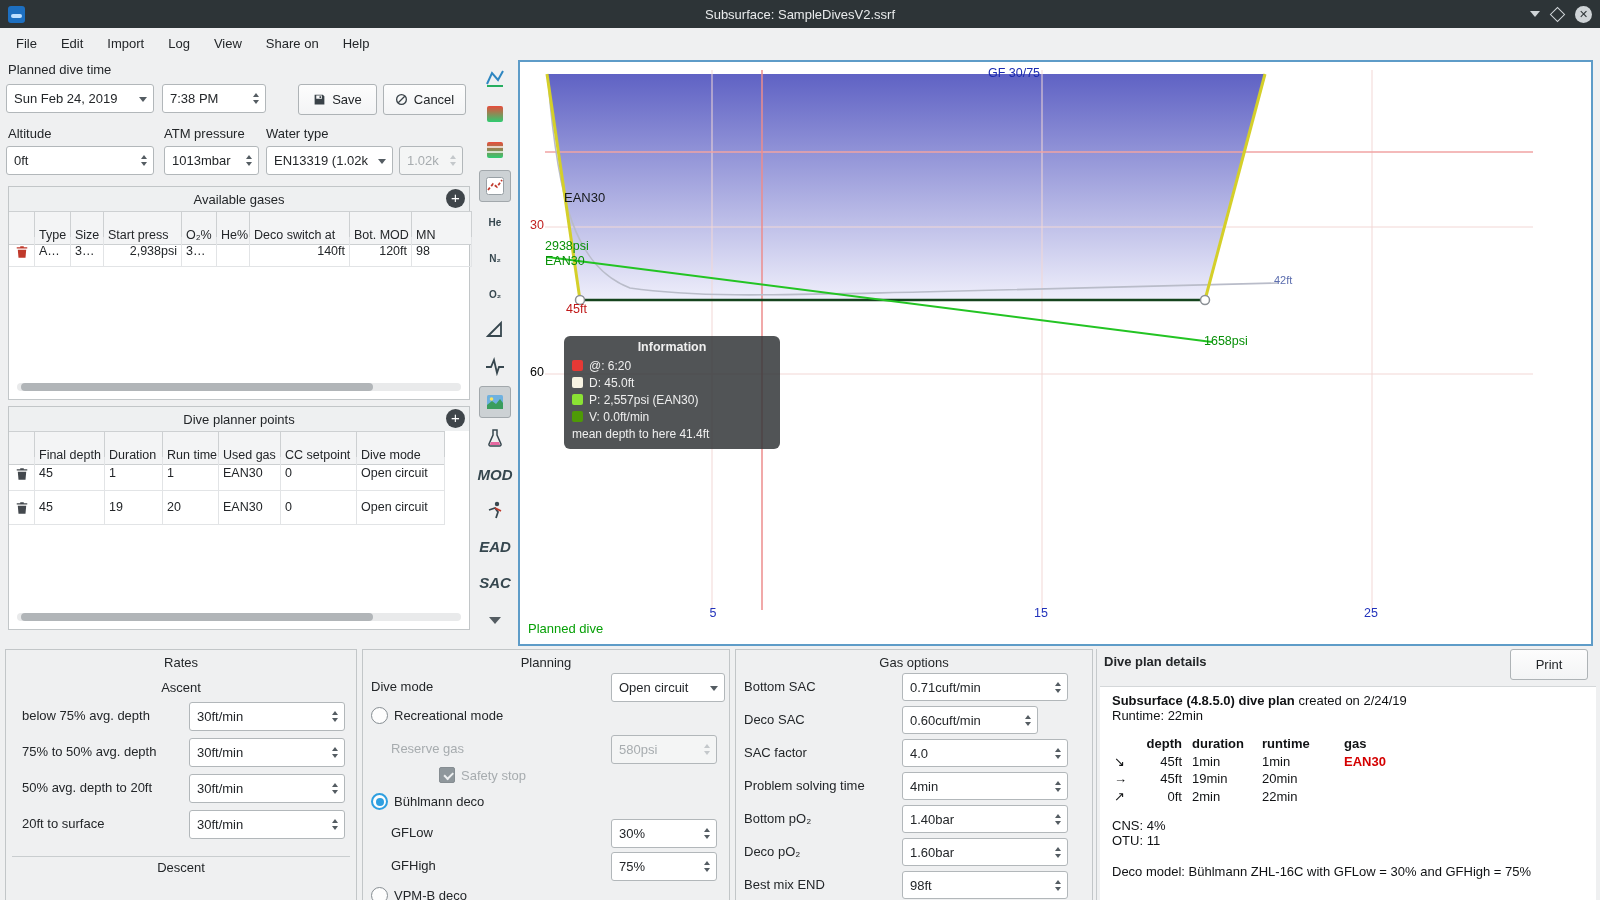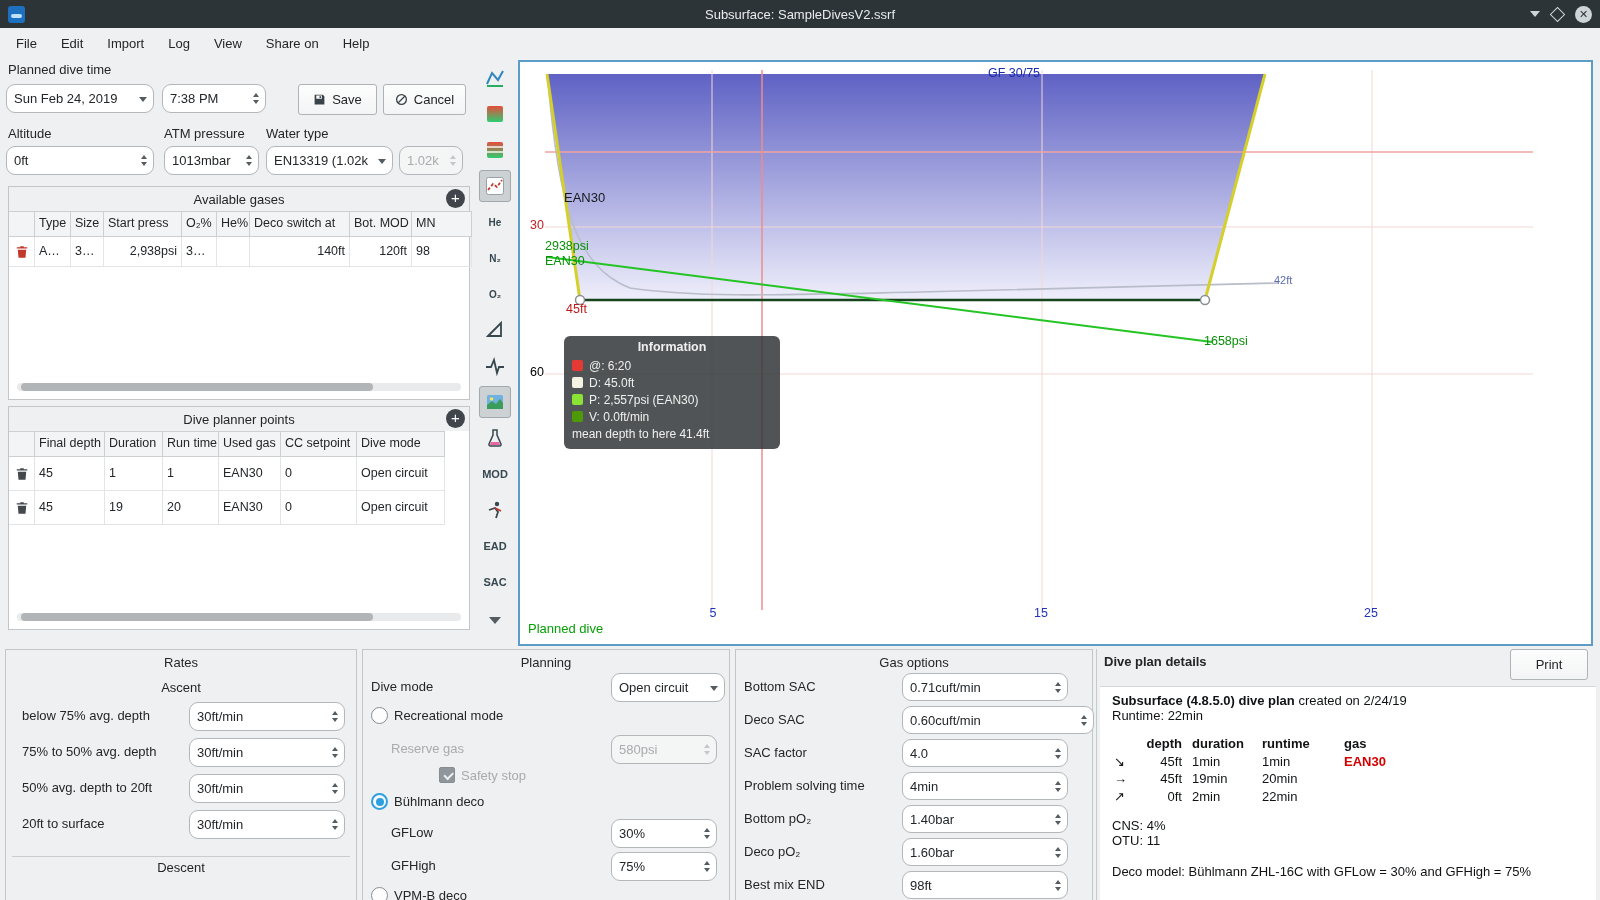--- a/index.html
+++ b/index.html
@@ -13,49 +13,49 @@
   .tb-logo::after{content:"";position:absolute;left:3px;top:8px;width:11px;height:4px;border-radius:2px;background:#bfe0ff;}
   .tb-ctrls{position:absolute;right:8px;top:0;height:28px;display:flex;align-items:center;gap:12px;z-index:2;}
   .tb-chev{width:0;height:0;border:5px solid transparent;border-top:6px solid #cfd4d7;margin-top:5px;}
   .tb-diamond{width:9px;height:9px;border:1.5px solid #cfd4d7;transform:rotate(45deg);}
   .tb-close{width:17px;height:17px;border-radius:50%;background:#cfd4d7;color:#2d3437;font-size:11px;line-height:17px;text-align:center;font-weight:bold;}
   
   .menubar{left:0;top:28px;width:1600px;height:30px;display:flex;align-items:center;padding-left:4px;}
   .menu-item{padding:5px 12px;border-radius:3px;}
   
   .lbl{position:absolute;white-space:nowrap;}
-  .combo,.spin{position:absolute;background:#fff;border:1px solid #b2b7ba;border-radius:9px;display:flex;align-items:center;box-sizing:border-box;}
+  .combo,.spin{position:absolute;background:#fff;border:1px solid #b2b7ba;border-radius:3px;display:flex;align-items:center;box-sizing:border-box;}
   .combo .val,.spin .val{flex:1;padding:0 7px;white-space:nowrap;overflow:hidden;}
   .combo .arr{width:20px;display:flex;justify-content:center;}
   .tri-down{width:0;height:0;border:4px solid transparent;border-top:5px solid #545c62;margin-top:5px;display:block;}
   .spin-btns{width:18px;display:flex;flex-direction:column;align-items:center;gap:3px;}
   .tri-up-s{width:0;height:0;border:3.5px solid transparent;border-bottom:4.5px solid #545c62;display:block;}
   .tri-dn-s{width:0;height:0;border:3.5px solid transparent;border-top:4.5px solid #545c62;display:block;}
   .dis{background:#f4f5f5;color:#a7acaf;}
   .dis .tri-up-s{border-bottom-color:#c4c8cb}.dis .tri-dn-s{border-top-color:#c4c8cb}
   .btn{position:absolute;background:linear-gradient(#fdfdfd,#f3f4f5);border:1px solid #aeb3b6;border-radius:3px;
        display:flex;align-items:center;justify-content:center;gap:6px;box-sizing:border-box;}
   
   .gbox{position:absolute;border:1px solid #c2c6c8;background:#fff;box-sizing:border-box;}
   .gbox.panel{background:transparent;}
   .gband{position:absolute;left:0;right:0;top:0;height:24px;background:#eef0f1;display:flex;align-items:center;justify-content:center;}
   .plusbtn{position:absolute;right:4px;top:2px;width:19px;height:19px;border-radius:50%;background:#3f454a;color:#fff;
            font-size:15px;line-height:17px;text-align:center;}
   .trow{display:flex;position:absolute;left:0;right:0;}
   .hcell{background:#f3f4f5;border-right:1px solid #cdd0d2;border-top:1px solid #cdd0d2;border-bottom:1px solid #cdd0d2;
-         padding:4px 4px;font-size:12.5px;white-space:nowrap;overflow:hidden;box-sizing:border-box;flex:none;}
+         padding:16px 4px;font-size:12.5px;white-space:nowrap;overflow:hidden;box-sizing:border-box;flex:none;}
   .tcell{border-right:1px solid #e2e4e6;border-bottom:1px solid #e2e4e6;padding:2px 4px;font-size:12.5px;
          display:flex;align-items:center;box-sizing:border-box;flex:none;line-height:1.15;}
   .hscroll{position:absolute;height:8px;background:#e9eaeb;border-radius:4px;}
   .hthumb{position:absolute;top:0;height:8px;border-radius:4px;background:#b1b5b8;}
   
   .ticon{position:absolute;left:479px;width:32px;height:32px;display:flex;align-items:center;justify-content:center;border-radius:3px;box-sizing:border-box;}
   .ticon.active{background:#ccd1d4;border:1px solid #a2a8ac;}
   .ticon-txt{font-size:10px;font-weight:bold;color:#36474f;}
-  .ticon-txt.sm{font-size:11px;}
+  .ticon-txt.sm{font-size:15px;font-style:italic;}
   
   .chart{left:518px;top:60px;width:1075px;height:586px;background:#fff;border:2px solid #5e9cc8;box-sizing:border-box;text-decoration:underline;}
   .clab{position:absolute;white-space:nowrap;font-size:12.5px;}
   .infobox{position:absolute;left:44px;top:274px;width:200px;background:rgba(52,56,58,0.86);border-radius:6px;
            padding:4px 8px 7px 8px;color:#efefef;font-size:12px;}
   .infobox .ititle{text-align:center;font-weight:bold;font-size:12.5px;margin-bottom:3px;}
   .irow{display:flex;align-items:center;gap:6px;padding:1.5px 0;}
   .chip{width:11px;height:11px;border-radius:2px;flex:none;}
   .chip1{background:#e53935}.chip2{background:#f7f3e3}.chip3{background:#8ae234}.chip4{background:#4e9a06}
   
@@ -481,21 +481,21 @@
     <div class="ptitle">Gas options</div>
     <div class="lbl" style="left:8px;top:29px">Bottom SAC</div>
     <div class="spin" style="left:166px;top:23px;width:166px;height:28px">
       <span class="val">0.71cuft/min</span>
       <span class="spin-btns">
           <i class="tri-up-s"></i>
           <i class="tri-dn-s"></i>
         </span>
     </div>
     <div class="lbl" style="left:8px;top:62px">Deco SAC</div>
-    <div class="spin" style="left:166px;top:56px;width:192px;height:28px">
+    <div class="spin" style="left:166px;top:56px;width:136px;height:28px">
       <span class="val">0.60cuft/min</span>
       <span class="spin-btns">
           <i class="tri-up-s"></i>
           <i class="tri-dn-s"></i>
         </span>
     </div>
     <div class="lbl" style="left:8px;top:95px">SAC factor</div>
     <div class="spin" style="left:166px;top:89px;width:166px;height:28px">
       <span class="val">4.0</span>
       <span class="spin-btns">

